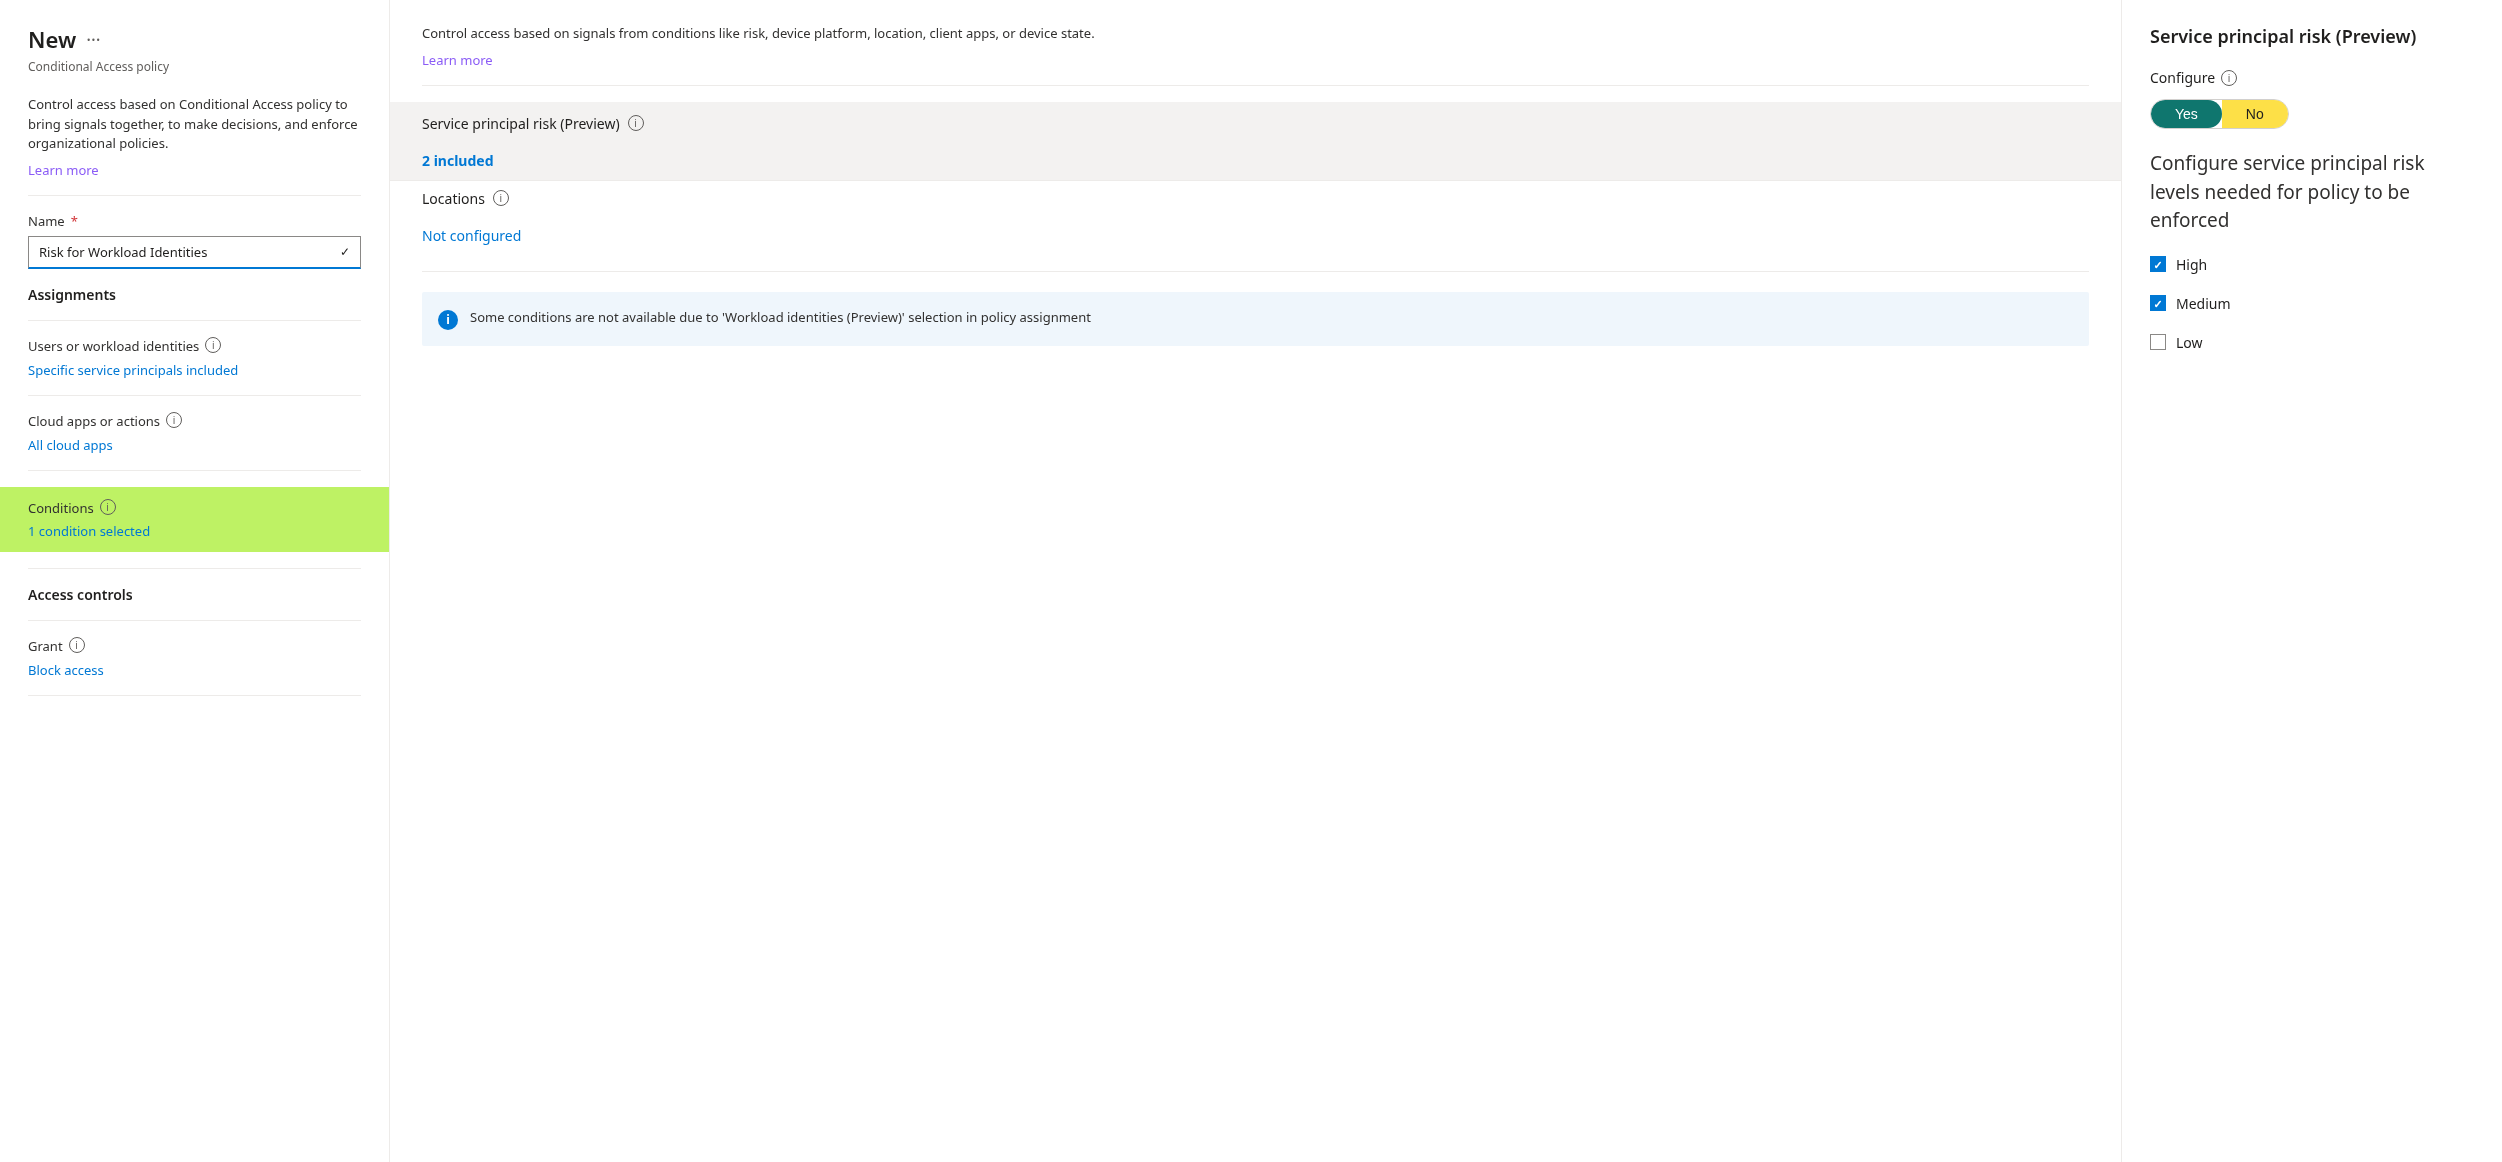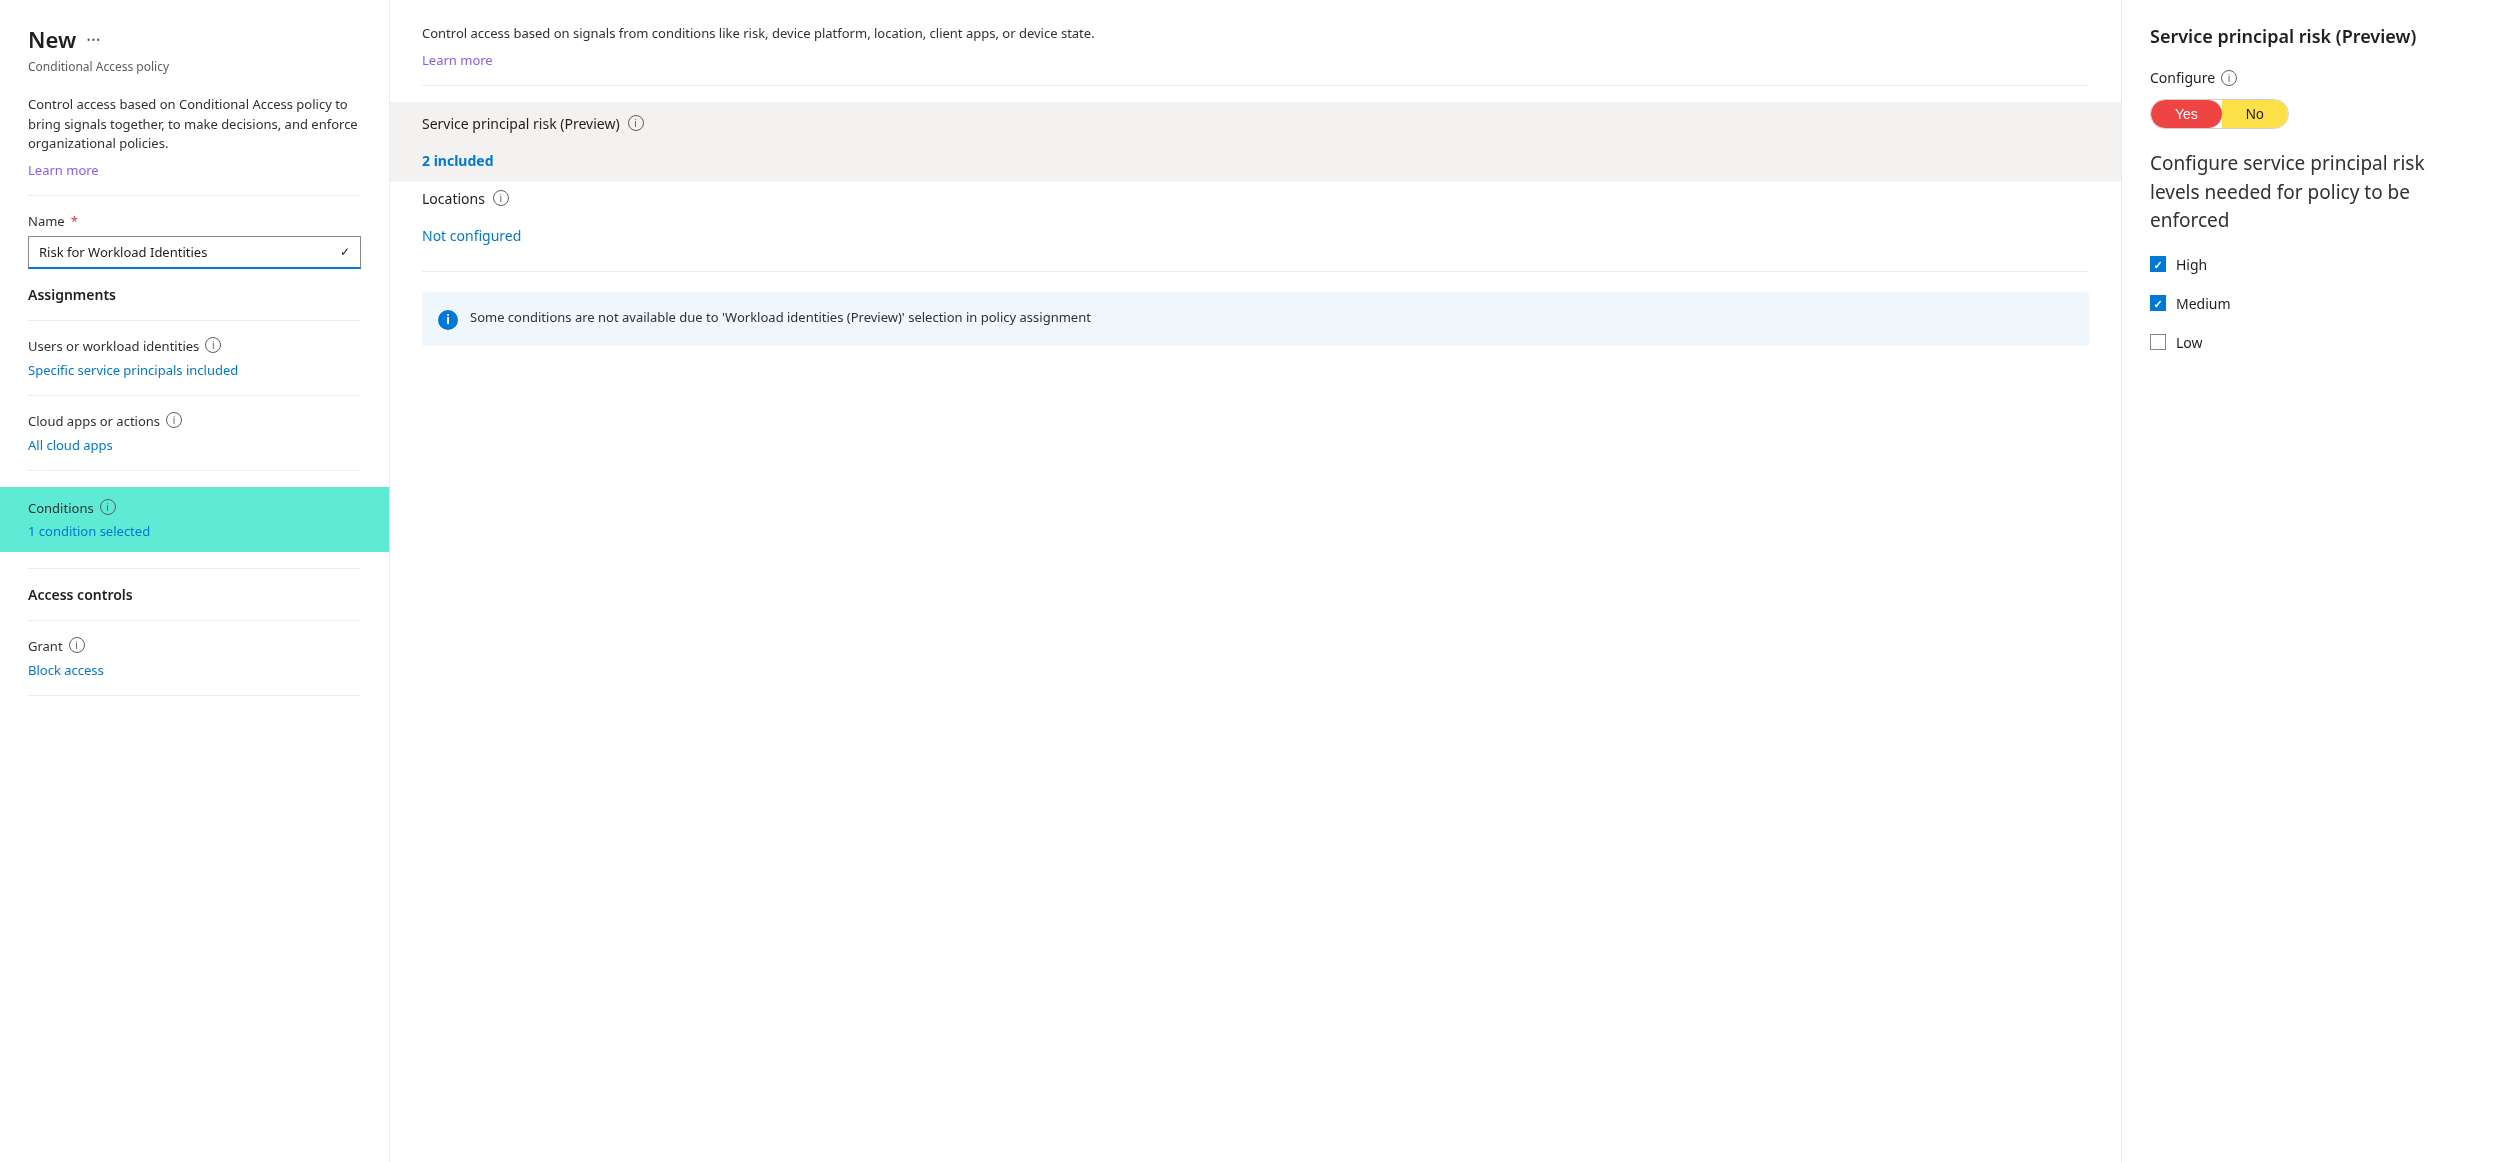--- a/index.html
+++ b/index.html
@@ -122,21 +122,21 @@
 
     .sub-link {
       color: #0078d4;
       font-size: 13px;
       cursor: pointer;
       margin-bottom: 6px;
       display: block;
     }
 
     .conditions-row {
-      background: #5eead4;
+      background: #bef264;
       padding: 12px 14px;
       margin: 0 -28px;
       padding-left: 28px;
       padding-right: 28px;
       cursor: pointer;
     }
 
     .condition-selected-text {
       color: #0078d4;
       font-size: 13px;
@@ -258,21 +258,21 @@
     .toggle-btn {
       padding: 6px 24px;
       font-size: 14px;
       cursor: pointer;
       border: none;
       background: #fde047;
       color: #201f1e;
     }
 
     .toggle-btn.active {
-      background: #ef4444;
+      background: #0f766e;
       color: #fff;
       border-radius: 20px;
     }
 
     .configure-desc {
       font-size: 19px;
       color: #323130;
       line-height: 1.5;
       margin-bottom: 20px;
     }

